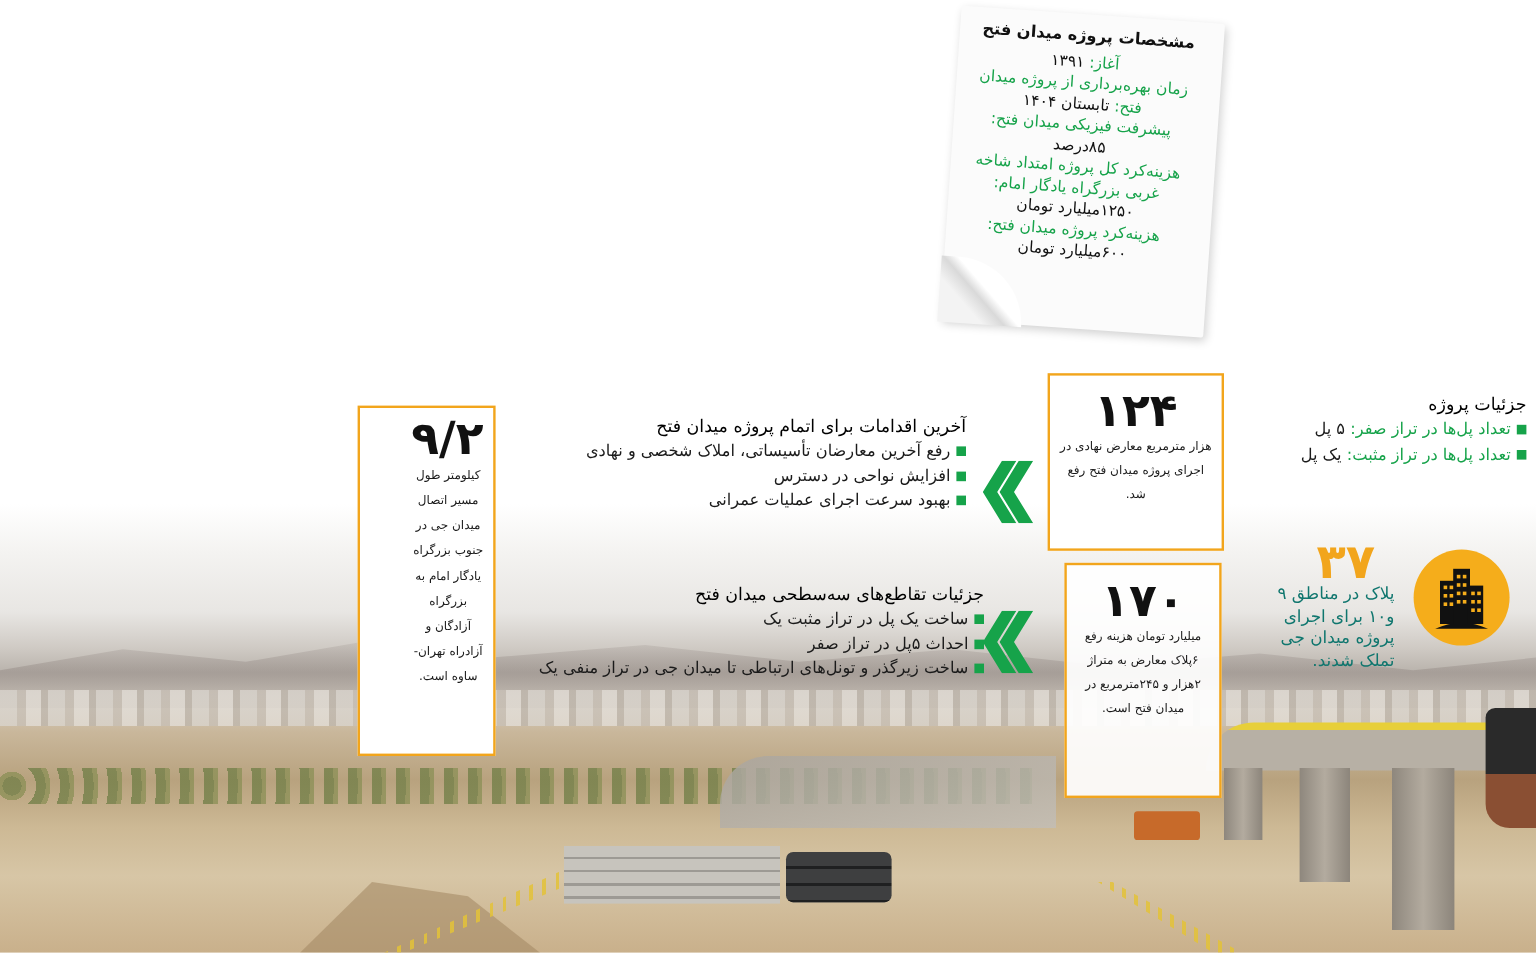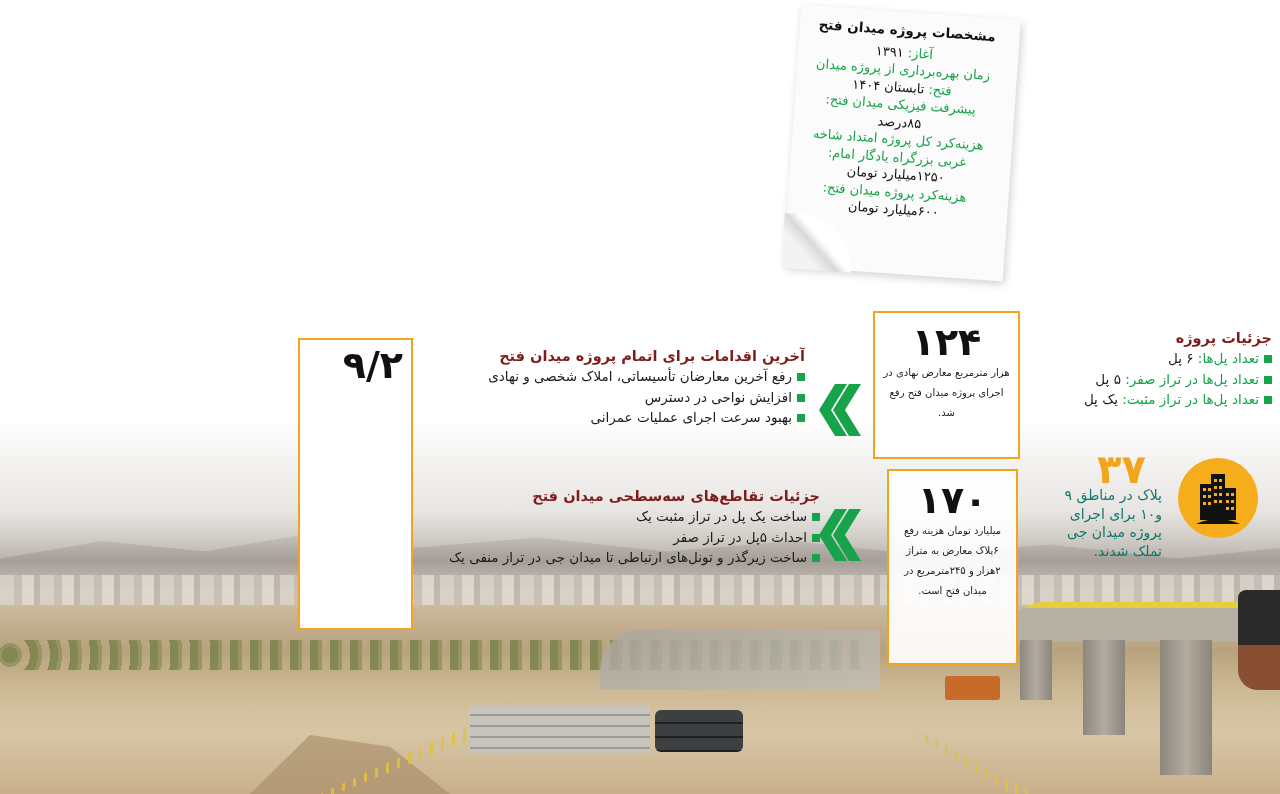--- a/index.html
+++ b/index.html
@@ -121,21 +121,21 @@
   .box-92  { left: 298px; top: 338px; width: 115px; height: 292px; padding-top: 4px; padding-left: 44px; }
   .box-92 .desc { line-height: 21px; }
 
   
   .chev { position: absolute; width: 44px; height: 52px; }
   .chev-1 { left: 817px; top: 384px; }
   .chev-2 { left: 817px; top: 509px; }
 
   
   .list-block { position: absolute; text-align: right; color: #1a1a1a; }
-  .list-block h3 { font-size: 14.5px; font-weight: bold; line-height: 20px; color: #7f1d1d; }
+  .list-block h3 { font-size: 14.5px; font-weight: normal; line-height: 20px; color: #000000; }
   .list-block li { list-style: none; font-size: 13.5px; line-height: 20.5px; }
   .list-block li .sq {
     display: inline-block; width: 8px; height: 8px; background: #16a34a;
     margin-left: 5px; vertical-align: middle;
   }
   .list-a { right: 475px; top: 346px; width: 420px; }
   .list-b { right: 460px; top: 486px; width: 440px; }
   .details { right: 8px; top: 328px; width: 240px; }
   .details li .lab { color: #16a34a; }
 
@@ -181,21 +181,20 @@
     <div class="k">۱۲۵۰میلیارد تومان</div>
     <div class="g">هزینه‌کرد پروژه میدان فتح:</div>
     <div class="k">۶۰۰میلیارد تومان</div>
   </div>
   <div class="curl"></div>
 </div>
 
 <div class="list-block details">
   <h3>جزئیات پروژه</h3>
   <ul>
-    <li><span class="sq"></span><span class="lab">تعداد پل‌ها:</span> <span>۶ پل</span></li>
     <li><span class="sq"></span><span class="lab">تعداد پل‌ها در تراز صفر:</span> <span>۵ پل</span></li>
     <li><span class="sq"></span><span class="lab">تعداد پل‌ها در تراز مثبت:</span> <span>یک پل</span></li>
   </ul>
 </div>
 
 <div class="plak-num">۳۷</div>
 <div class="plak-desc">پلاک در مناطق ۹ و۱۰ برای اجرای پروژه میدان جی تملک شدند.</div>
 <div class="building-circle">
   <svg width="80" height="80" viewBox="0 0 80 80">
     <path d="M18 66 Q40 56 62 66 Z" fill="#111"></path>
@@ -259,13 +258,14 @@
   <h3>جزئیات تقاطع‌های سه‌سطحی میدان فتح</h3>
   <ul>
     <li><span class="sq"></span><span>ساخت یک پل در تراز مثبت یک</span></li>
     <li><span class="sq"></span><span>احداث ۵پل در تراز صفر</span></li>
     <li><span class="sq"></span><span>ساخت زیرگذر و تونل‌های ارتباطی تا میدان جی در تراز منفی یک</span></li>
   </ul>
 </div>
 
 <div class="stat-box box-92">
   <div class="num">۹/۲</div>
+  <div class="desc">کیلومتر طول مسیر اتصال میدان جی در جنوب بزرگراه یادگار امام به بزرگراه آزادگان و آزادراه تهران- ساوه است.</div>
 </div>
 
 </body></html>

